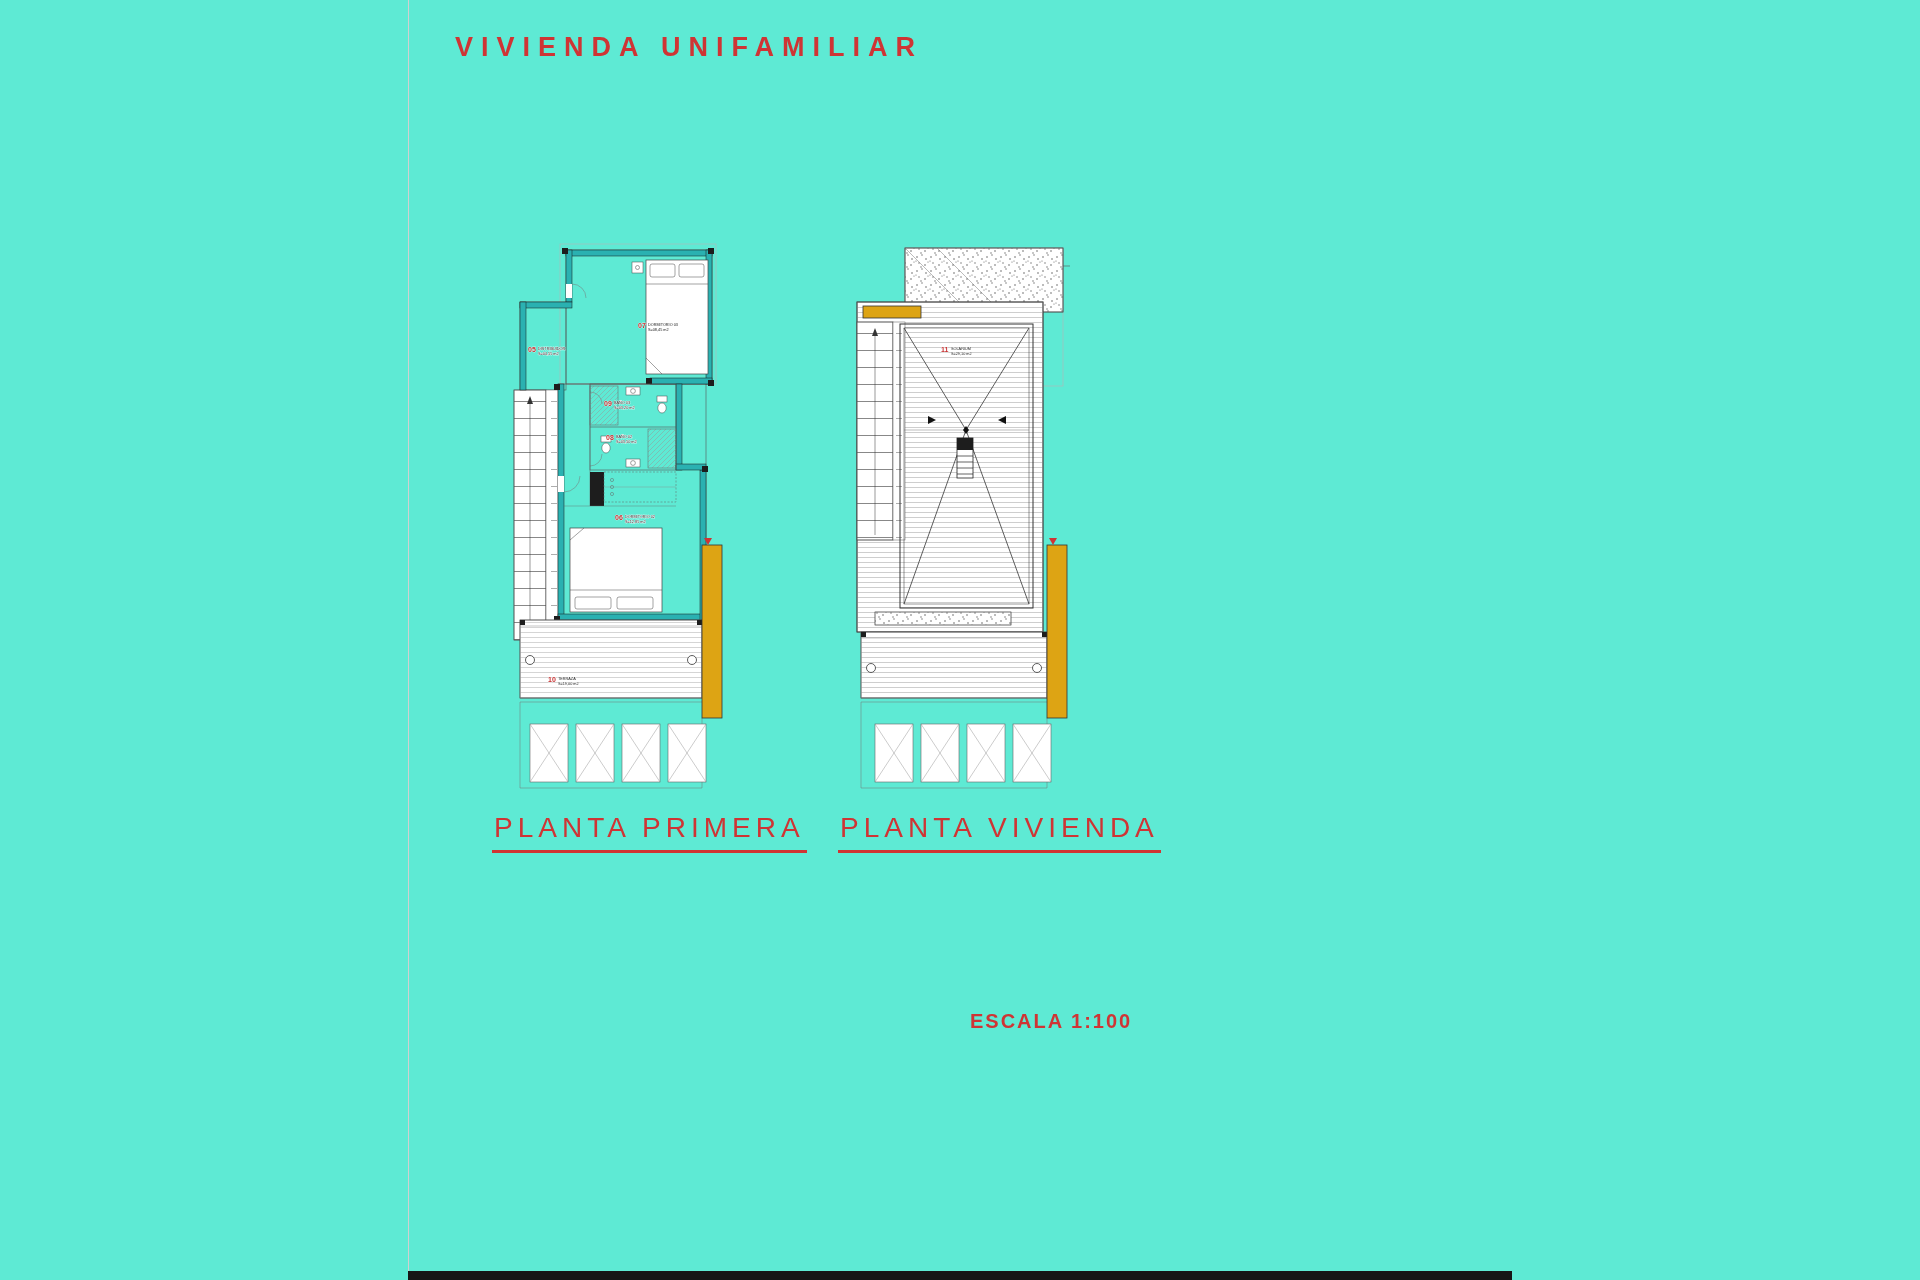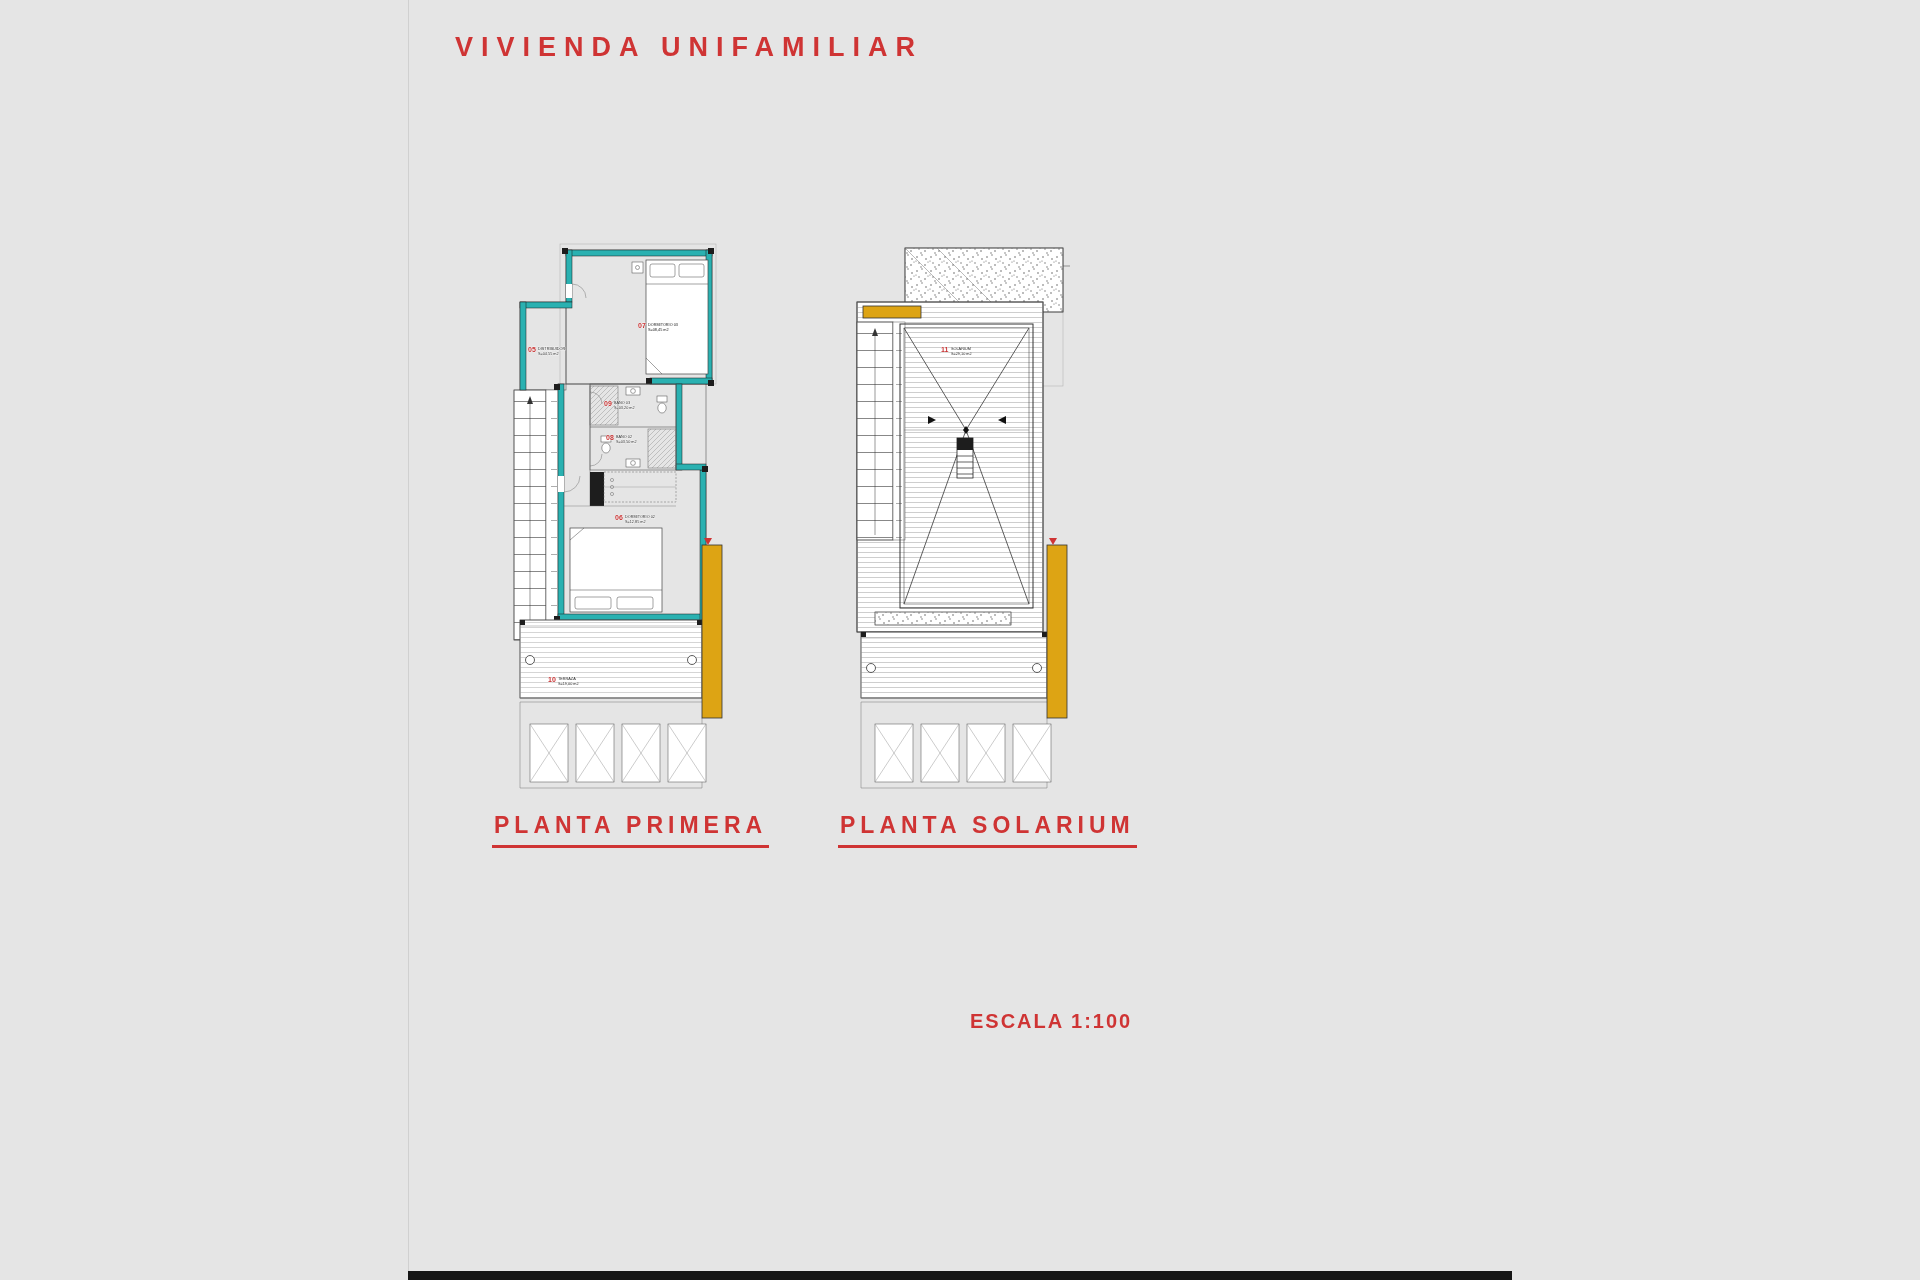--- a/index.html
+++ b/index.html
@@ -1,30 +1,30 @@
 <!DOCTYPE html>
 <html><head>
 <meta charset="utf-8">
 <style>
   html,body{margin:0;padding:0;background:#fff;}
   .canvas{
-    position:relative;width:1920px;height:1280px;background:#e5e5e5;overflow:hidden;
+    position:relative;width:1920px;height:1280px;background:#5eead4;overflow:hidden;
     font-family:"Liberation Sans",sans-serif;
   }
   .sheet-edge-left{position:absolute;left:408px;top:0;width:1px;height:1280px;background:#d0d0d0;}
   .sheet-edge-bottom{position:absolute;left:408px;top:1271px;width:1104px;height:9px;background:#161616;}
 
   .title-block{position:absolute;left:455px;top:26px;color:#cf3434;}
   .title-line{font-size:27px;font-weight:bold;letter-spacing:8px;line-height:42px;white-space:nowrap;}
 
   .caption{position:absolute;color:#cf3434;text-align:center;}
   .caption-primera{left:492px;top:812px;width:256px;}
   .caption-solarium{left:838px;top:812px;width:264px;}
   .caption .cap-text{
-    display:inline-block;font-size:23px;font-weight:bold;letter-spacing:5px;
+    display:inline-block;font-size:28px;font-weight:normal;letter-spacing:5px;
     padding:0 2px 6px 2px;border-bottom:3px solid #cf3434;white-space:nowrap;
   }
   .scale-label{
     position:absolute;left:970px;top:984px;color:#cf3434;
     font-size:20px;font-weight:bold;letter-spacing:2px;white-space:nowrap;margin-top:26px;
   }
 
   svg{position:absolute;overflow:visible;}
   .plan-primera-svg{left:500px;top:240px;}
   .plan-solarium-svg{left:845px;top:240px;}
@@ -352,18 +352,18 @@
       <text x="96" y="112" class="rn">11</text>
       <text x="106" y="110" class="rt">SOLARIUM</text>
       <text x="106" y="115" class="rt">S=29,10 m2</text>
     </g>
   </svg>
 
   <div class="caption caption-primera">
     <span class="cap-text">PLANTA PRIMERA</span>
   </div>
   <div class="caption caption-solarium">
-    <span class="cap-text">PLANTA SOLARIUM</span>
+    <span class="cap-text">PLANTA VIVIENDA</span>
   </div>
 
   <div class="scale-label">ESCALA 1:100</div>
 
 </div>
 
 </body></html>

